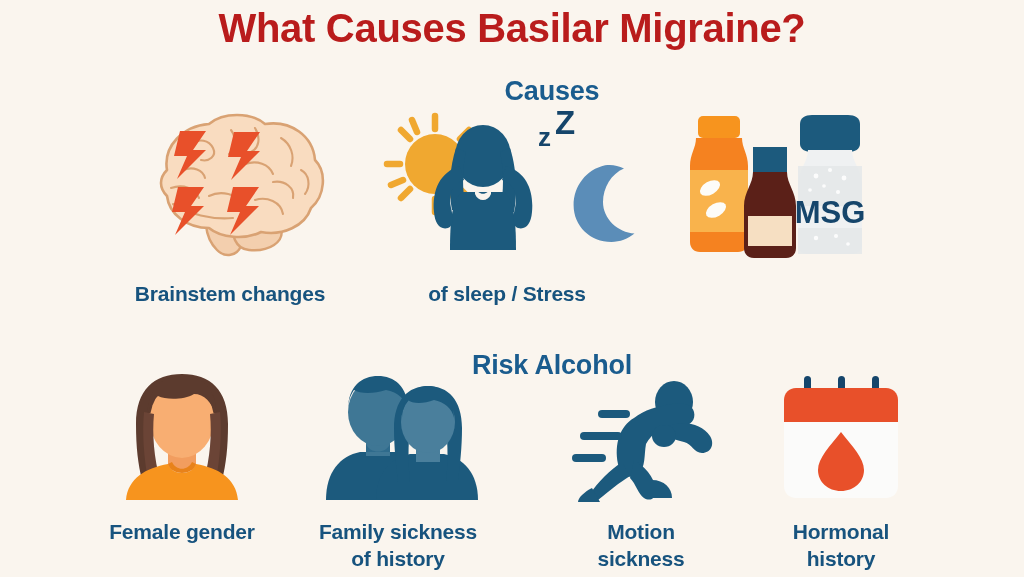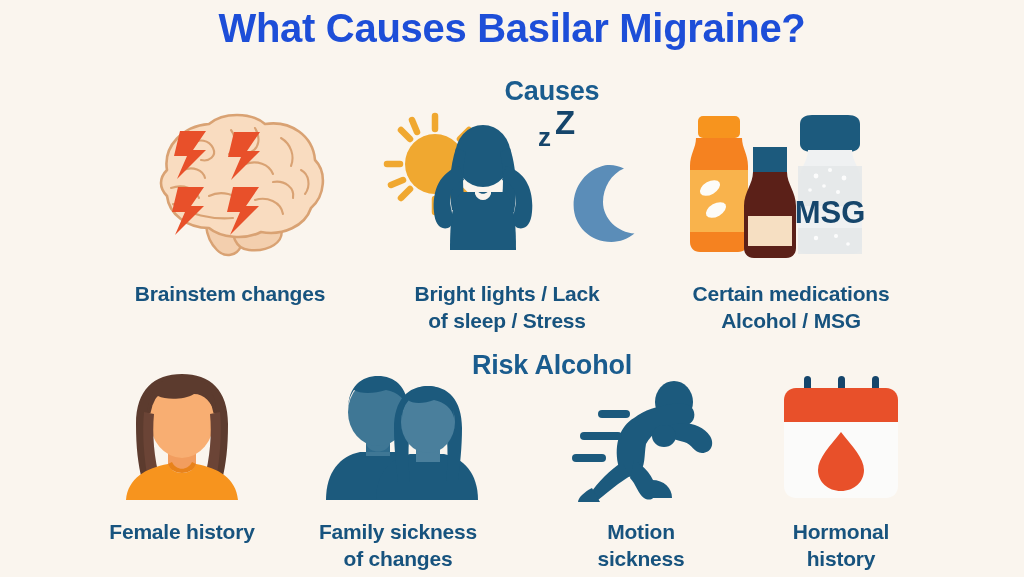--- a/index.html
+++ b/index.html
@@ -20,21 +20,21 @@
 
   
   .main-title {
     position: absolute;
     top: 2px;
     left: 0;
     width: 1024px;
     text-align: center;
     font-size: 40px;
     font-weight: bold;
-    color: #1d4ed8;
+    color: #b91c1c;
     letter-spacing: -0.3px;
     line-height: 52px;
   }
   .section-heading {
     position: absolute;
     width: 1024px;
     text-align: center;
     font-size: 27px;
     font-weight: bold;
     color: #1A5C8E;
@@ -168,21 +168,20 @@
         <text x="177" y="30" font-family="Liberation Sans, sans-serif" font-size="33" font-weight="bold" fill="#15456B">Z</text>
 
         <g>
           <path d="M216 58 C198 62 186 78 186 96 C186 116 202 131 222 131
                    C230 131 238 128 244 123 C228 122 214 109 214 93 C214 79 222 66 234 61
                    C228 58 222 57 216 58 Z" fill="#5B8DB8" transform="translate(-6,-8) scale(1.05) translate(6,8)"></path>
         </g>
       </svg>
     </div>
     <div class="caption">
-      <div>Bright lights / Lack</div>
       <div>of sleep / Stress</div>
     </div>
   </div>
 
   <div class="item" id="item-medications">
     <div class="art">
       <svg width="262" height="160" viewBox="0 0 262 160">
 
         <g>
           <rect x="38" y="12" width="42" height="22" rx="5" fill="#F7941E"></rect>
@@ -217,24 +216,20 @@
             <circle cx="178" cy="88" r="2"></circle>
               <circle cx="150" cy="86" r="1.8"></circle>
             <circle cx="156" cy="134" r="2.2"></circle>
               <circle cx="176" cy="132" r="2"></circle>
             <circle cx="188" cy="140" r="1.8"></circle>
           </g>
           <text x="170" y="119" text-anchor="middle" font-family="Liberation Sans, sans-serif" font-size="31" font-weight="bold" fill="#15456B">MSG</text>
         </g>
       </svg>
     </div>
-    <div class="caption">
-      <div>Certain medications</div>
-      <div>Alcohol / MSG</div>
-    </div>
   </div>
 
   <div class="section-heading risk">Risk Alcohol</div>
 
   <div class="item" id="item-female">
     <div class="art">
       <svg width="180" height="130" viewBox="0 0 180 130">
 
         <path d="M44 52 C44 18 62 2 90 2 C118 2 136 18 136 52 C136 76 134 92 130 108
                  L118 108 C122 88 122 66 120 52 L60 52 C58 66 58 88 62 108 L50 108
@@ -253,21 +248,21 @@
         <path d="M52 40 C50 62 52 86 56 108 L68 108 C62 86 60 62 62 42 Z" fill="#6B4436"></path>
         <path d="M128 40 C130 62 128 86 124 108 L112 108 C118 86 120 62 118 42 Z" fill="#6B4436"></path>
 
         <path d="M76 92 C54 96 36 106 34 128 L146 128 C144 106 126 96 104 92
                  C100 104 80 104 76 92 Z" fill="#F7941E"></path>
 
         <path d="M76 92 C80 104 100 104 104 92 L100 90 C96 99 84 99 80 90 Z" fill="#E8821A"></path>
       </svg>
     </div>
     <div class="caption">
-      <div>Female history</div>
+      <div>Female gender</div>
     </div>
   </div>
 
   <div class="item" id="item-family">
     <div class="art">
       <svg width="200" height="130" viewBox="0 0 200 130">
 
         <g>
           <path d="M28 128 C28 100 42 84 62 80 L98 80 C118 84 132 100 132 128 Z" fill="#1C5A7D"></path>
           <rect x="68" y="62" width="24" height="22" fill="#3F7795"></rect>
@@ -284,21 +279,21 @@
                    C98 92 96 76 96 56 Z" fill="#1C5A7D"></path>
           <rect x="118" y="70" width="24" height="20" fill="#4A7F9C"></rect>
           <ellipse cx="130" cy="50" rx="27" ry="31" fill="#4A7F9C"></ellipse>
           <path d="M104 46 C104 24 116 14 130 14 C144 14 156 24 156 46 C154 36 146 30 136 28
                    C126 32 114 32 110 28 C106 33 104 39 104 46 Z" fill="#1C5A7D"></path>
         </g>
       </svg>
     </div>
     <div class="caption">
       <div>Family sickness</div>
-      <div>of changes</div>
+      <div>of history</div>
     </div>
   </div>
 
   <div class="item" id="item-motion">
     <div class="art">
       <svg width="170" height="122" viewBox="0 0 170 122">
         <g fill="#1C5A7D">
 
           <ellipse cx="118" cy="22" rx="19" ry="21"></ellipse>
 

